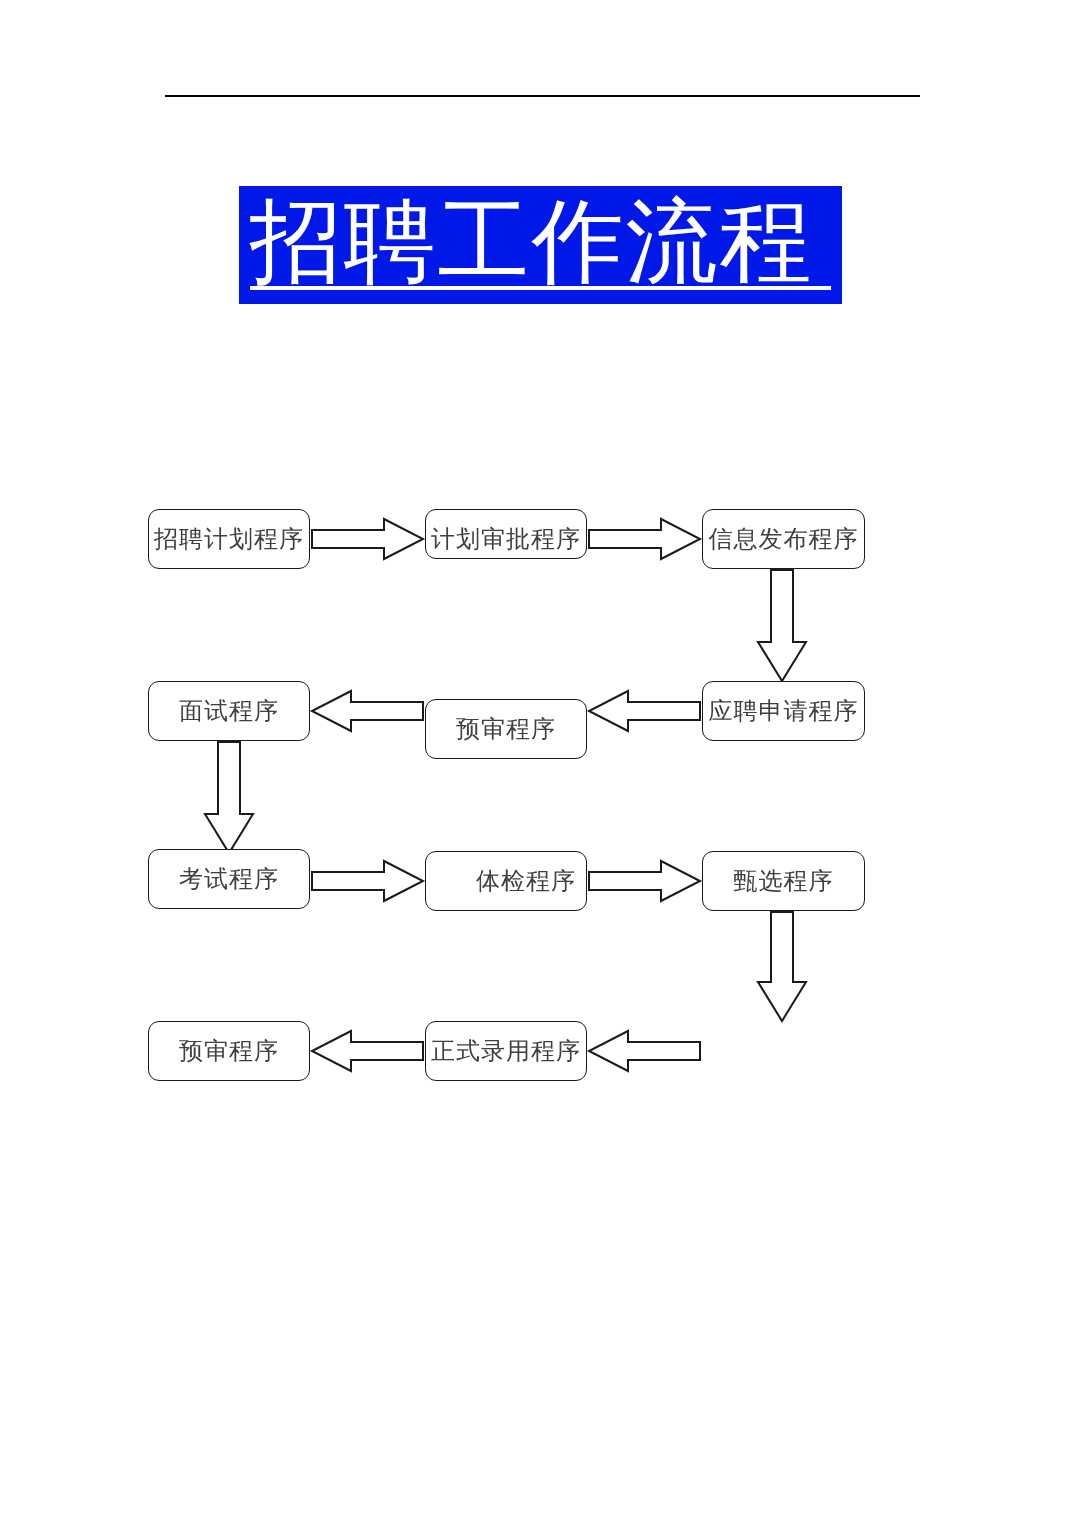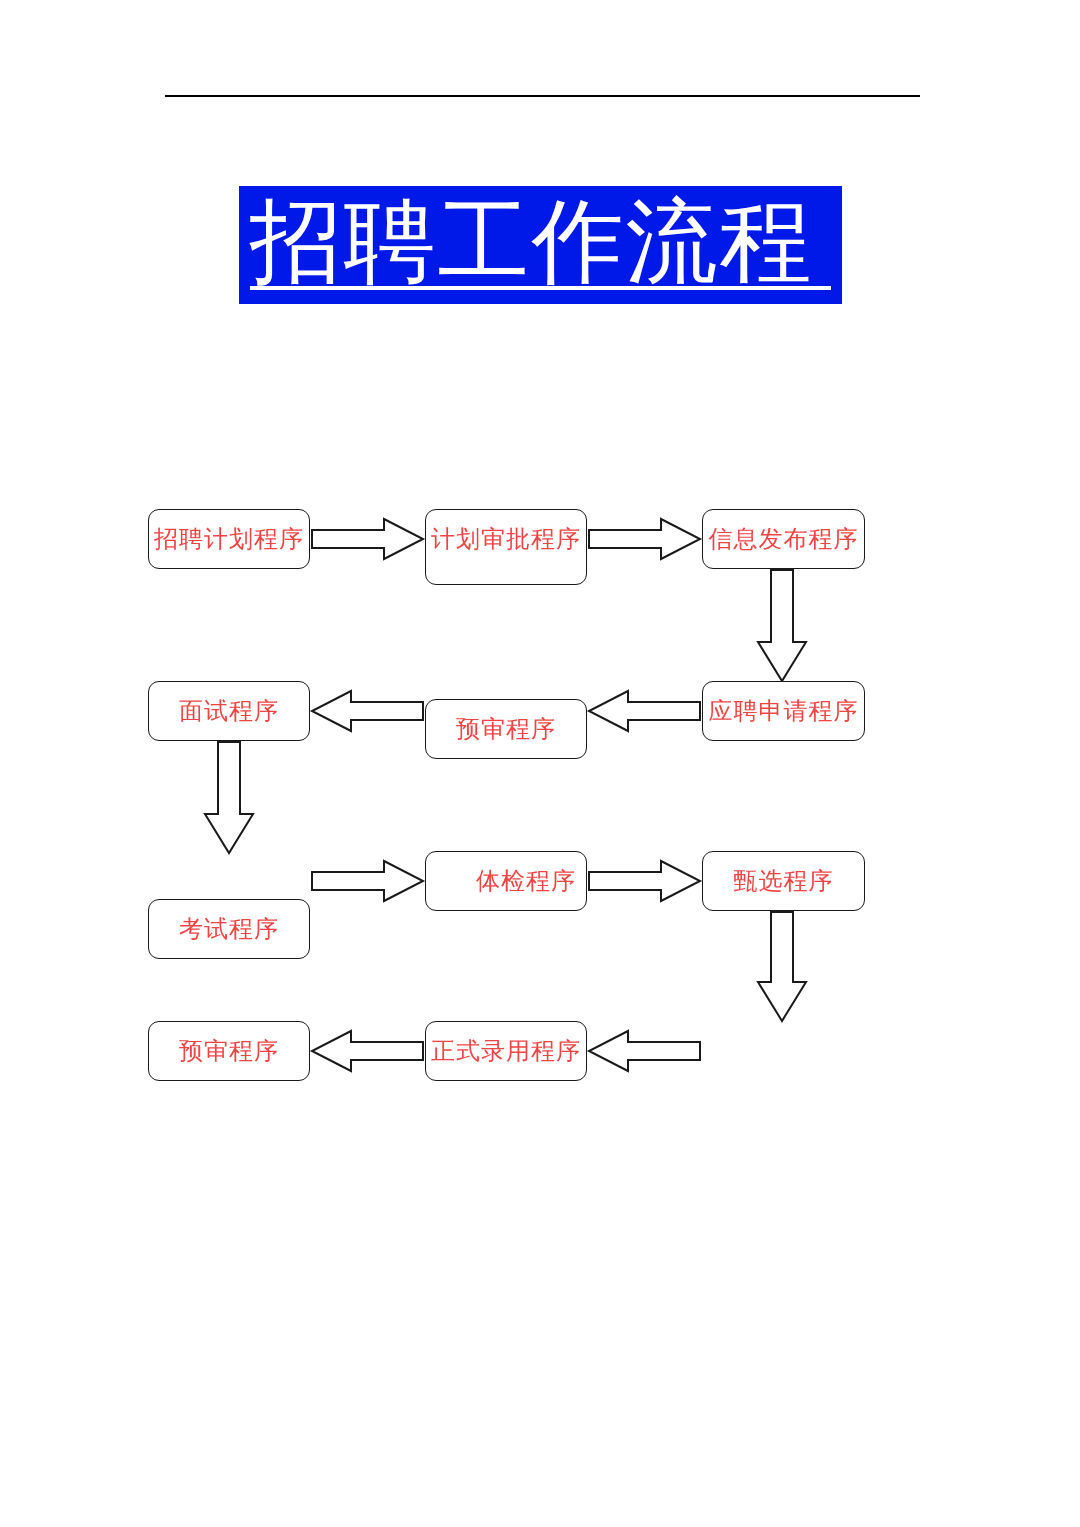--- a/index.html
+++ b/index.html
@@ -70,21 +70,21 @@
     top: 0;
     width: 1080px;
     height: 1527px;
   }
   .node {
     position: absolute;
     box-sizing: border-box;
     border: 1.4px solid #1a1a1a;
     border-radius: 11px;
     background: #ffffff;
-    color: #ef4444;
+    color: #404040;
     font-size: 24px;
     line-height: 58px;
     text-align: center;
     white-space: nowrap;
     font-family: "Liberation Serif", "DejaVu Serif", serif;
     letter-spacing: 1px;
   }
   .arrow-svg {
     position: absolute;
     overflow: visible;
@@ -108,21 +108,21 @@
   </div>
 
   <div id="flow">
 
     <div class="node" style="left:148px; top:509px; width:162px; height:60px;">招聘计划程序</div>
 
     <svg class="arrow-svg" style="left:312px; top:518px; width:112px; height:42px;" viewBox="0 0 112 42">
       <polygon points="0,12 72,12 72,1 111,21 72,41 72,30 0,30"></polygon>
     </svg>
 
-    <div class="node" style="left:425px; top:509px; width:162px; height:76px;">计划审批程序</div>
+    <div class="node" style="left:425px; top:509px; width:162px; height:50px;">计划审批程序</div>
 
     <svg class="arrow-svg" style="left:589px; top:518px; width:112px; height:42px;" viewBox="0 0 112 42">
       <polygon points="0,12 72,12 72,1 111,21 72,41 72,30 0,30"></polygon>
     </svg>
 
     <div class="node" style="left:702px; top:509px; width:163px; height:60px;">信息发布程序</div>
 
     <svg class="arrow-svg" style="left:757px; top:570px; width:50px; height:112px;" viewBox="0 0 50 112">
       <polygon points="14,0 36,0 36,72 49,72 25,111 1,72 14,72"></polygon>
     </svg>
@@ -138,21 +138,21 @@
     <svg class="arrow-svg" style="left:589px; top:690px; width:112px; height:42px;" viewBox="0 0 112 42">
       <polygon points="111,12 39,12 39,1 0,21 39,41 39,30 111,30"></polygon>
     </svg>
 
     <div class="node" style="left:702px; top:681px; width:163px; height:60px;">应聘申请程序</div>
 
     <svg class="arrow-svg" style="left:204px; top:742px; width:50px; height:112px;" viewBox="0 0 50 112">
       <polygon points="14,0 36,0 36,72 49,72 25,111 1,72 14,72"></polygon>
     </svg>
 
-    <div class="node" style="left:148px; top:899px; width:162px; height:60px;">考试程序</div>
+    <div class="node" style="left:148px; top:849px; width:162px; height:60px;">考试程序</div>
 
     <svg class="arrow-svg" style="left:312px; top:860px; width:112px; height:42px;" viewBox="0 0 112 42">
       <polygon points="0,12 72,12 72,1 111,21 72,41 72,30 0,30"></polygon>
     </svg>
 
     <div class="node" style="left:425px; top:851px; width:162px; height:60px;padding-left:40px;">体检程序</div>
 
     <svg class="arrow-svg" style="left:589px; top:860px; width:112px; height:42px;" viewBox="0 0 112 42">
       <polygon points="0,12 72,12 72,1 111,21 72,41 72,30 0,30"></polygon>
     </svg>

